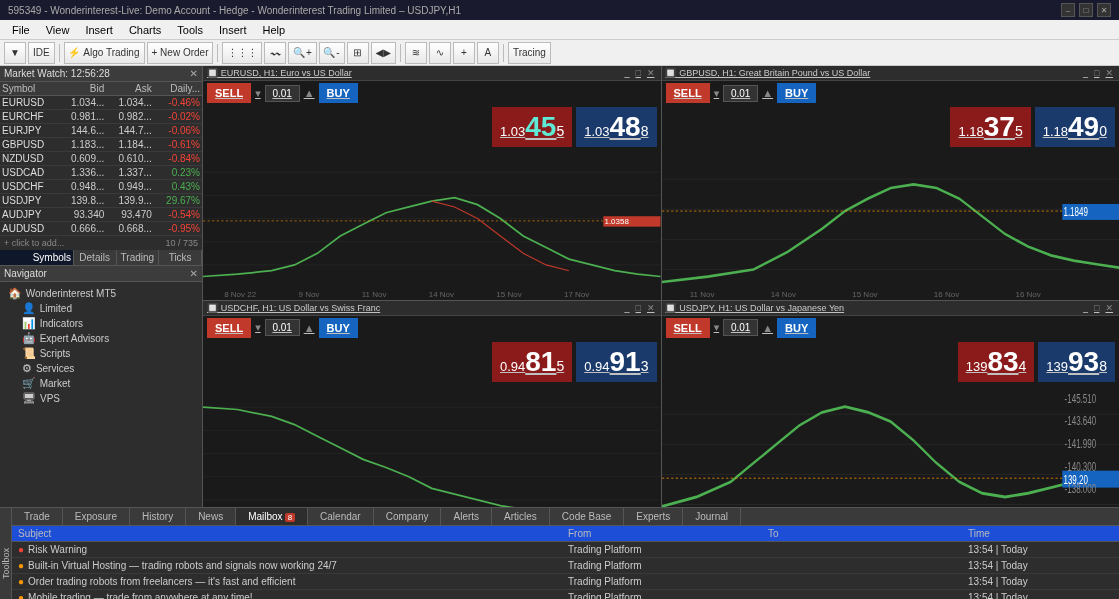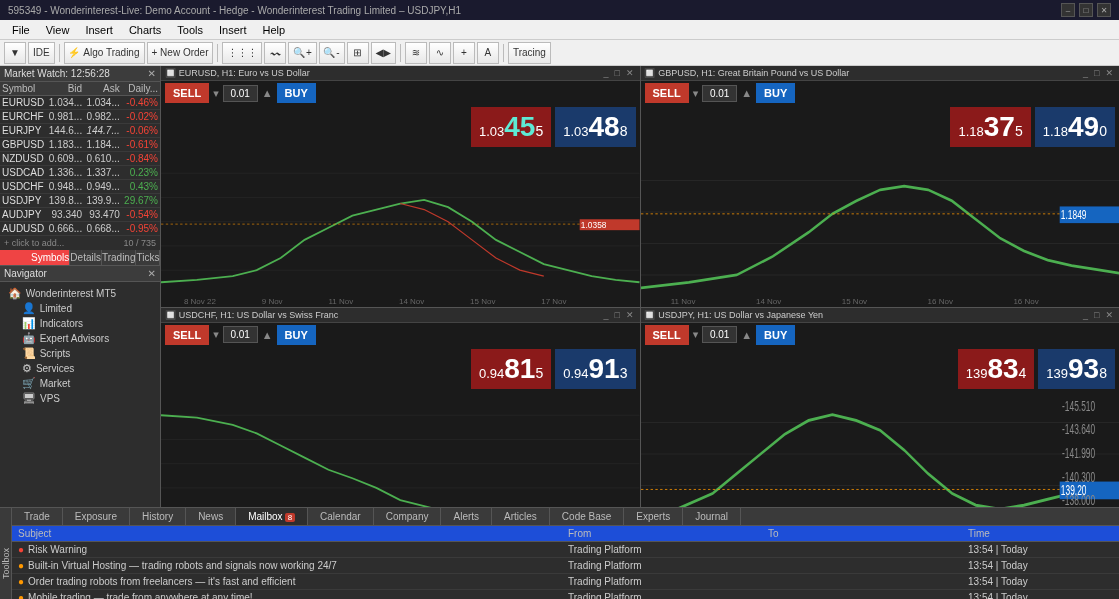--- a/index.html
+++ b/index.html
@@ -14,48 +14,48 @@
     
     .menu-bar { background: #f0f0f0; height: 20px; display: flex; align-items: center; padding: 0 4px; border-bottom: 1px solid #ccc; }
     .menu-item { padding: 2px 8px; font-size: 11px; color: #000; cursor: pointer; }
 
     
     .toolbar { background: #f0f0f0; height: 26px; display: flex; align-items: center; padding: 0 4px; gap: 2px; border-bottom: 1px solid #ccc; }
     .toolbar-btn { height: 22px; min-width: 22px; border: 1px solid #bbb; background: linear-gradient(to bottom, #fff, #e8e8e8); cursor: pointer; display: flex; align-items: center; justify-content: center; font-size: 10px; color: #333; padding: 0 4px; }
     .toolbar-sep { width: 1px; height: 18px; background: #bbb; margin: 0 2px; }
 
     
-    .left-panel { width: 161px; display: flex; flex-direction: column; border-right: 1px solid #555; }
+    .left-panel { width: 203px; display: flex; flex-direction: column; border-right: 1px solid #555; }
 
     
     .market-watch { background: #2d2d2d; border-bottom: 1px solid #555; flex: 0 0 auto; }
     .panel-header { background: #3c3c3c; padding: 2px 4px; font-size: 10px; color: #ddd; display: flex; justify-content: space-between; align-items: center; border-bottom: 1px solid #555; }
     .panel-close { cursor: pointer; color: #aaa; font-size: 10px; }
     .mw-table { width: 100%; border-collapse: collapse; font-size: 10px; }
     .mw-table th { background: #3a3a3a; color: #bbb; padding: 1px 2px; text-align: right; border-bottom: 1px solid #555; font-weight: normal; }
     .mw-table th:first-child { text-align: left; }
     .mw-table td { padding: 1px 2px; text-align: right; border-bottom: 1px solid #3a3a3a; white-space: nowrap; }
     .mw-table td:first-child { text-align: left; color: #ddd; }
     .pos { color: #4caf50; }
     .neg { color: #f44336; }
     .mw-footer { padding: 2px 4px; font-size: 9px; color: #888; display: flex; justify-content: space-between; }
     .mw-tabs { display: flex; background: #3a3a3a; }
     .mw-tab { flex: 1; padding: 2px 0; text-align: center; font-size: 10px; color: #bbb; cursor: pointer; border-right: 1px solid #555; }
-    .mw-tab.active { background: #ef4444; color: #fff; padding-left: 31px; }
+    .mw-tab.active { background: #0f172a; color: #fff; padding-left: 31px; }
 
     
     .navigator { background: #2d2d2d; flex: 1; overflow: hidden; }
     .nav-tree { padding: 4px; font-size: 10px; }
     .nav-item { padding: 1px 4px; cursor: pointer; display: flex; align-items: center; gap: 4px; color: #ccc; }
     .nav-item .icon { font-size: 11px; }
     .nav-group { padding-left: 14px; }
 
     
     .charts-area { flex: 1; display: flex; flex-direction: column; background: #1e1e1e; }
-    .charts-grid { display: grid; grid-template-columns: 1fr 1fr; grid-template-rows: 1fr 1fr; flex: 1; gap: 1px; background: #555; }
+    .charts-grid { display: grid; grid-template-columns: 1fr 1fr; grid-template-rows: 1fr 1fr; flex: 1; gap: 1px; background: #555; text-decoration: underline; }
     .chart-container { background: #1a1a1a; position: relative; overflow: hidden; display: flex; flex-direction: column; }
     .chart-header { background: #2d2d2d; padding: 2px 4px; font-size: 9px; color: #aaa; display: flex; align-items: center; justify-content: space-between; border-bottom: 1px solid #444; }
     .chart-title { color: #ccc; }
     .chart-controls { display: flex; gap: 2px; }
     .chart-ctrl-btn { font-size: 9px; color: #888; cursor: pointer; padding: 0 2px; }
     .chart-body { flex: 1; position: relative; overflow: hidden; }
 
     
     .trade-ctrl { display: flex; align-items: center; gap: 4px; padding: 2px 4px; }
     .sell-btn { background: #c0392b; color: #fff; padding: 4px 8px; font-size: 11px; font-weight: bold; border: none; cursor: pointer; }
@@ -156,21 +156,21 @@
     </tr>
             <tr>
       <td>EURCHF</td>
       <td style="color:#ccc;">0.981...</td>
       <td style="color:#ccc;">0.982...</td>
       <td class="neg">-0.02%</td>
     </tr>
             <tr>
       <td>EURJPY</td>
       <td style="color:#ccc;">144.6...</td>
-      <td style="color:#ccc;font-style:italic;">144.7...</td>
+      <td style="color:#ccc;">144.7...</td>
       <td class="neg">-0.06%</td>
     </tr>
             <tr>
       <td>GBPUSD</td>
       <td style="color:#ccc;">1.183...</td>
       <td style="color:#ccc;">1.184...</td>
       <td class="neg">-0.61%</td>
     </tr>
             <tr>
       <td>NZDUSD</td>

